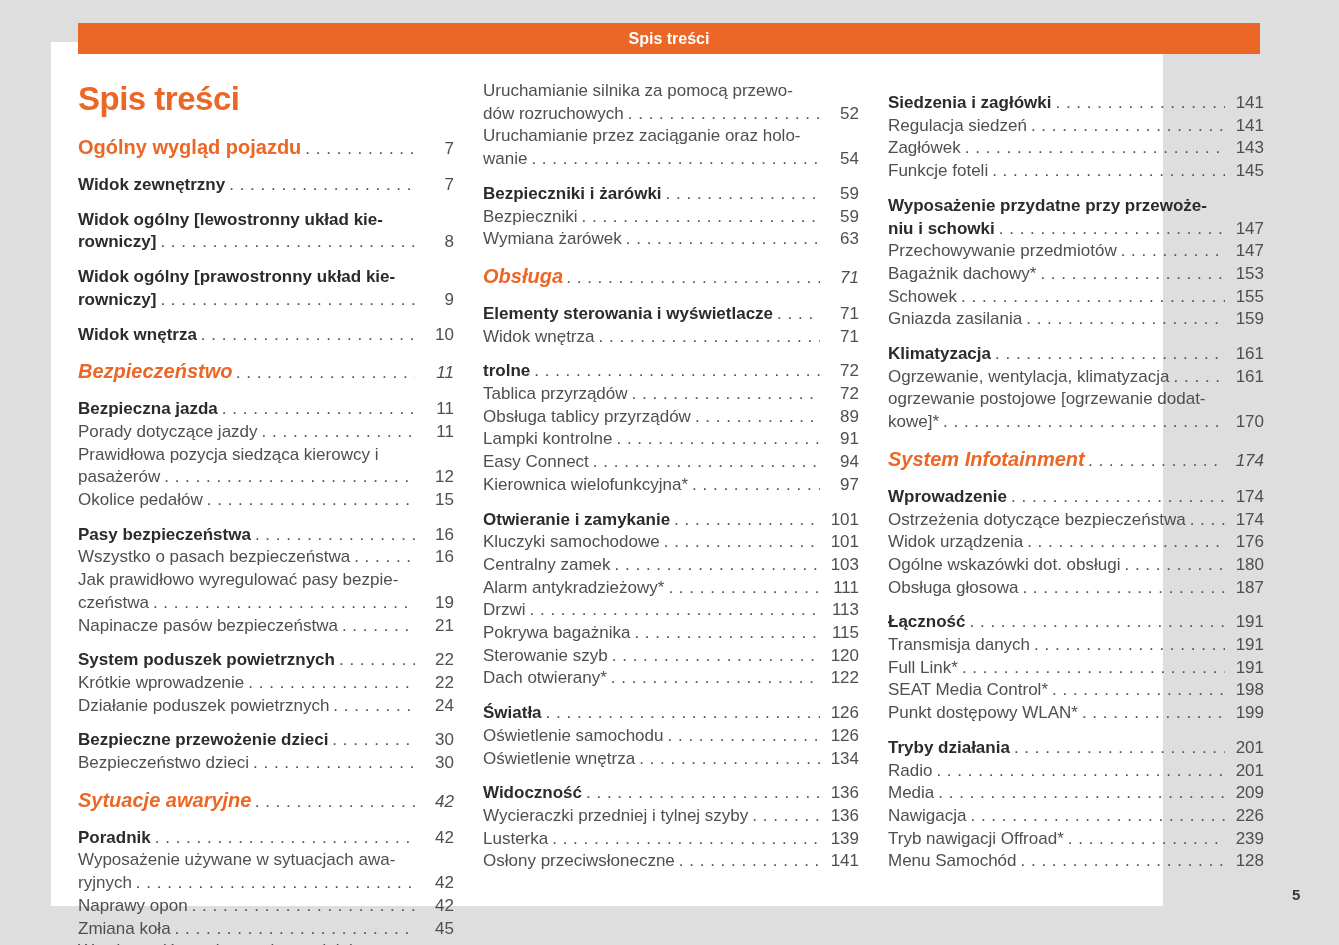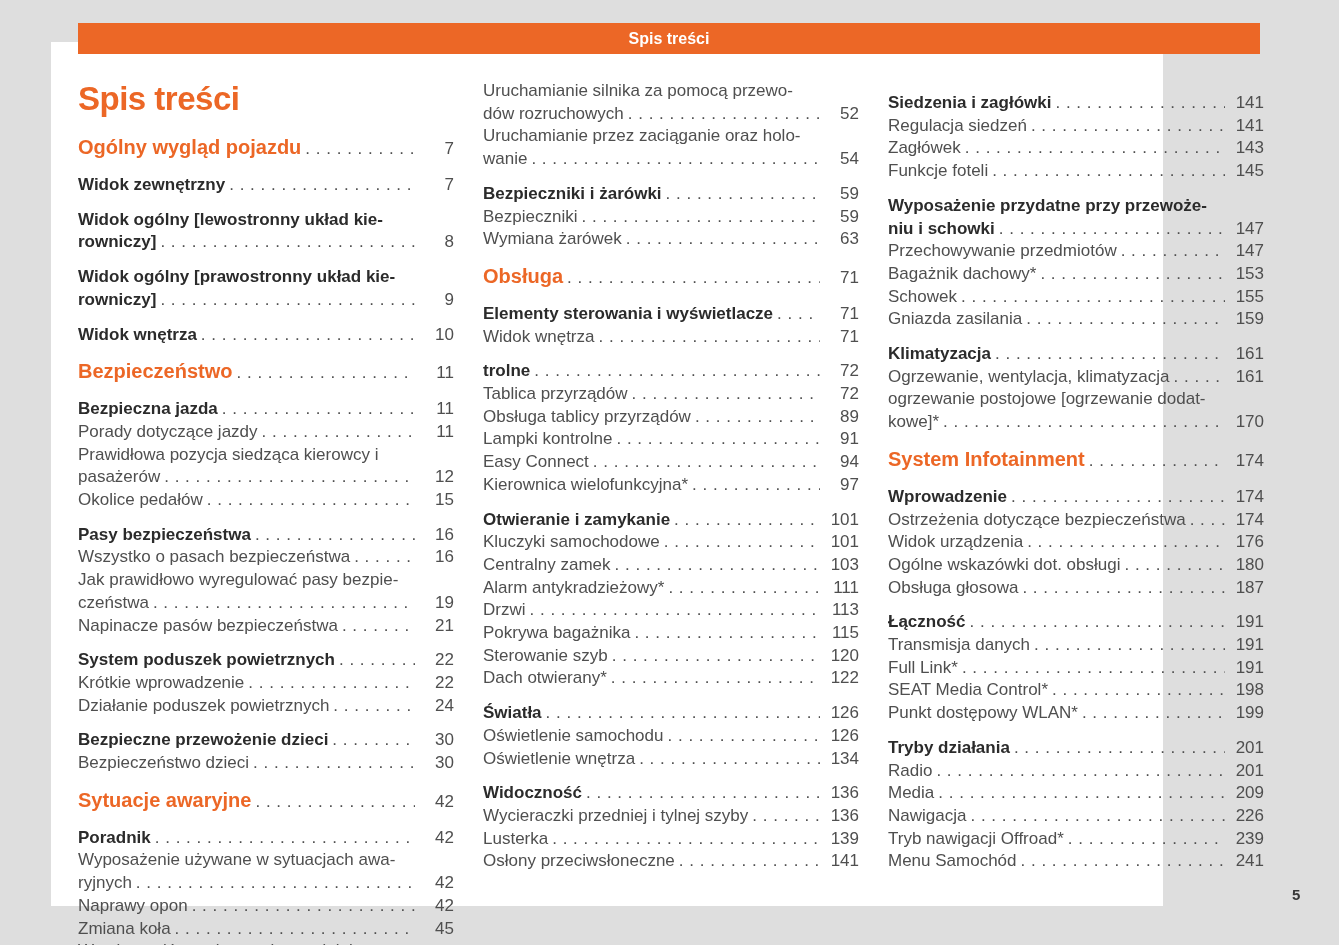--- a/index.html
+++ b/index.html
@@ -32,21 +32,21 @@
     font-size:33px;line-height:38px;font-weight:bold;
     margin:0 0 16px 0;letter-spacing:-0.5px;
   }
   .entry{font-size:17px;line-height:22.7px;color:var(--text,#4f4f4f);}
   .entry .line{white-space:nowrap;}
   .entry.bold{font-weight:bold;color:var(--bold-text,#2b2b2b);margin-top:12px;}
   .entry.section{
     color:var(--accent,#ec6726);font-weight:bold;
     font-size:20px;line-height:26px;
   }
-  .entry.gap{margin-top:12px;}
+  .entry.gap{margin-top:12px;font-style:italic;}
   .row{display:flex;align-items:baseline;}
   .txt{white-space:nowrap;}
   .dots{
     flex:1 1 auto;overflow:hidden;white-space:nowrap;
     margin:0 9px 0 4px;
     color:var(--text,#4f4f4f);font-weight:normal;
     font-size:17px;letter-spacing:0.5px;
   }
   .dots::after{content:". . . . . . . . . . . . . . . . . . . . . . . . . . . . . . . . . . . . . . . . . . . . . . . . . . . .";}
   .num{
@@ -658,20 +658,20 @@
             <div class="row">
               <span class="txt">Tryb nawigacji Offroad*</span>
               <span class="dots"></span>
               <span class="num">239</span>
             </div>
           </div>
           <div class="entry normal">
             <div class="row">
               <span class="txt">Menu Samochód</span>
               <span class="dots"></span>
-              <span class="num">241</span>
+              <span class="num">128</span>
             </div>
           </div>
         </div>
     </div>
   </div>
 </div>
 <div class="page-num">5</div>
 
 </body></html>

